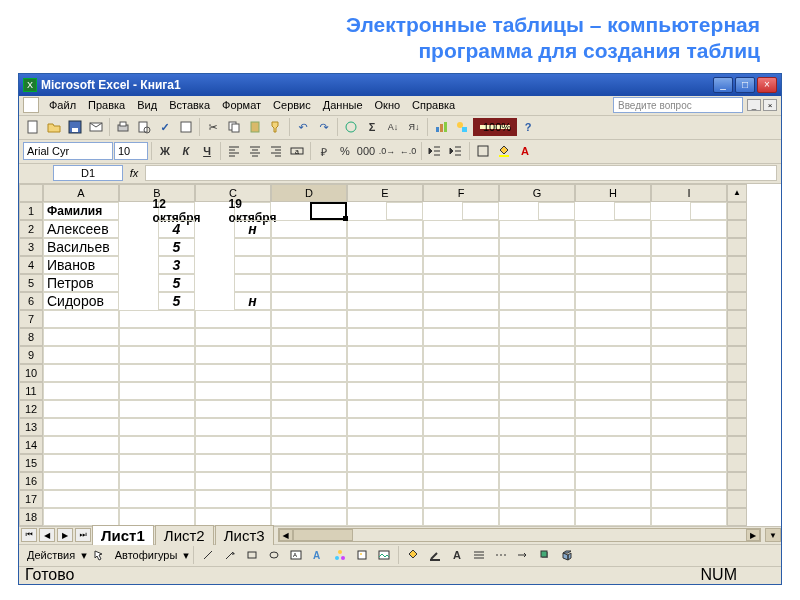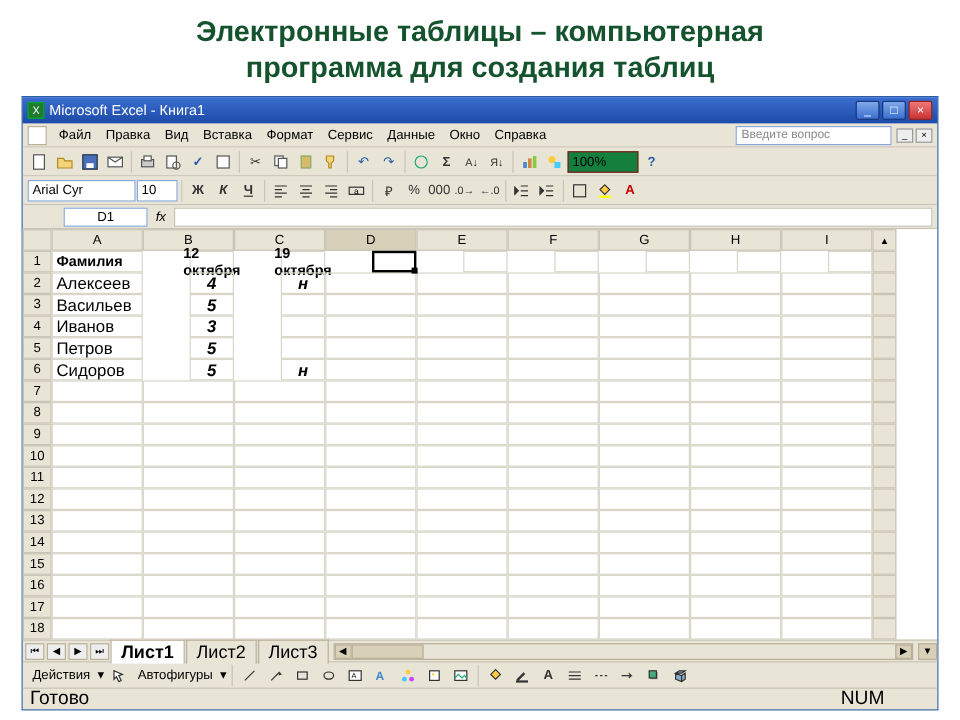--- a/index.html
+++ b/index.html
@@ -1,36 +1,36 @@
 <!DOCTYPE html>
 <html><head>
 <meta charset="utf-8">
 <style>
   * { box-sizing: border-box; margin: 0; padding: 0; }
   html, body { width: 800px; height: 600px; font-family: Tahoma, Arial, sans-serif; background: #fff; overflow: hidden; }
-  .slide-title { text-align: center; font-size: 24px; font-weight: bold; color: #14532d; padding: 12px 40px 8px; line-height: 1.25; }
+  .slide-title { text-align: right; font-size: 21px; font-weight: bold; color: #3b82f6; padding: 12px 40px 8px; line-height: 1.25; }
   .window { margin: 0 18px; border: 1px solid #2a5ca8; background: #eae7de; font-size: 11px; }
   .titlebar { display:flex; align-items:center; background: linear-gradient(#3b6ed0,#1b4aa8); color:#fff; height:22px; padding:0 4px; }
   .titlebar .icon { width:14px; height:14px; background:#1e7b2d; border:1px solid #0a3; margin-right:4px; display:flex; align-items:center; justify-content:center; font-size:9px; color:#fff;}
-  .titlebar .title { flex:1; font-weight:normal; font-size:12px; }
+  .titlebar .title { flex:1; font-weight:bold; font-size:12px; }
   .winbtns { display:flex; gap:2px; }
   .winbtn { width:20px; height:16px; background:linear-gradient(#7ea8e8,#3a6fcf); border:1px solid #1a3a80; border-radius:2px; display:flex; align-items:center; justify-content:center; color:#fff; font-size:10px; }
   .winbtn.close{ background:linear-gradient(#e77,#c33); border-color:#922;}
   .menubar { display:flex; align-items:center; background:#e8e4d6; border-bottom:1px solid #c8c4b6; height:20px; padding-left:4px; gap:0;}
   .menuicon{ width:16px;height:16px;border:1px solid #b8b098;background:#fff;margin-right:4px;}
   .menuitem{ padding:2px 6px; cursor:default;}
   .help-box{ margin-left:auto; width:130px; height:16px; background:#fff; border:1px solid #8aa8d8; color:#888; font-size:10px; padding:0 4px; display:flex; align-items:center;}
   .mdi-btns{ display:flex; gap:2px; margin:0 4px;}
   .mdi-btn{ width:14px;height:12px;border:1px solid #999;background:#eee;font-size:8px;display:flex;align-items:center;justify-content:center;}
   .toolbar{ display:flex; align-items:center; background:#e8e4d6; border-bottom:1px solid #c8c4b6; height:24px; padding:0 4px; gap:1px;}
   .tbtn{ width:20px; height:20px; border:1px solid transparent; display:flex; align-items:center; justify-content:center; font-size:11px; color:#333;}
   .tsep{ width:1px; height:18px; background:#c8c4b6; margin:0 2px;}
   .fontbox{ width:90px;height:18px;background:#fff;border:1px solid #8aa8d8;padding:0 3px;font-size:11px;display:flex;align-items:center;}
   .sizebox{ width:34px;height:18px;background:#fff;border:1px solid #8aa8d8;padding:0 3px;font-size:11px;display:flex;align-items:center;}
-  .zoombox{ width:59px;height:18px;background:#15803d;border:1px solid #7f1d1d;padding:0 3px;font-size:11px;display:flex;align-items:center;}
+  .zoombox{ width:44px;height:18px;background:#fef9c3;border:7px solid #7f1d1d;padding:0 3px;font-size:11px;display:flex;align-items:center;}
   .namebox-row{display:flex;align-items:center;background:#e8e4d6;border-bottom:1px solid #c8c4b6;height:20px;}
   .namebox{ width:70px;height:16px;background:#fff;border:1px solid #8aa8d8;margin-left:34px;padding:0 4px;font-size:11px;display:flex;align-items:center;justify-content:center;}
   .fx{width:14px;height:14px;margin:0 4px;font-style:italic;font-size:11px;display:flex;align-items:center;justify-content:center;}
   .formula{flex:1;height:16px;background:#fff;border:1px solid #c8c4b6;margin-right:4px;}
   .grid{ display:grid; grid-template-columns: 24px 76px 76px 76px 76px 76px 76px 76px 76px 76px 20px; background:#fff; border-collapse:collapse;}
   .colhdr,.rowhdr{ background:#e8e4d6; border:1px solid #c8c4b6; text-align:center; font-size:11px; height:18px; display:flex;align-items:center;justify-content:center;}
   .colhdr.sel{ background:#d8d0b8; }
   .corner{ background:#e8e4d6;border:1px solid #c8c4b6;height:18px;}
   .cell{ border:1px solid #d8d6c8; height:18px; font-size:12px; padding:0 3px; display:flex; align-items:center;}
   .cell.bold{font-weight:bold;}

